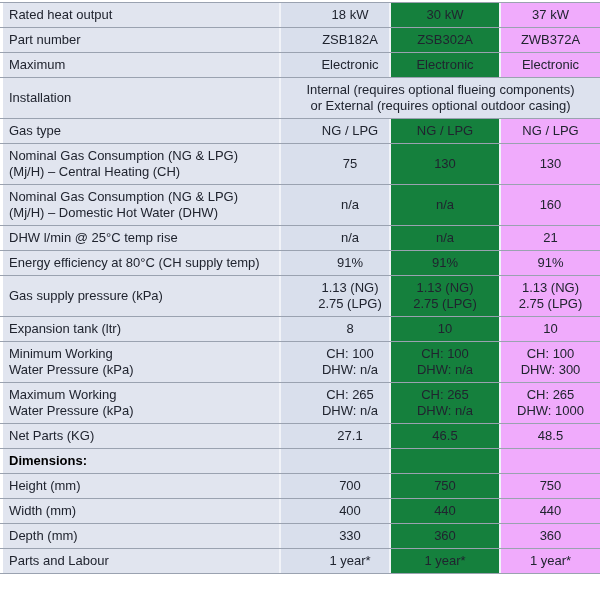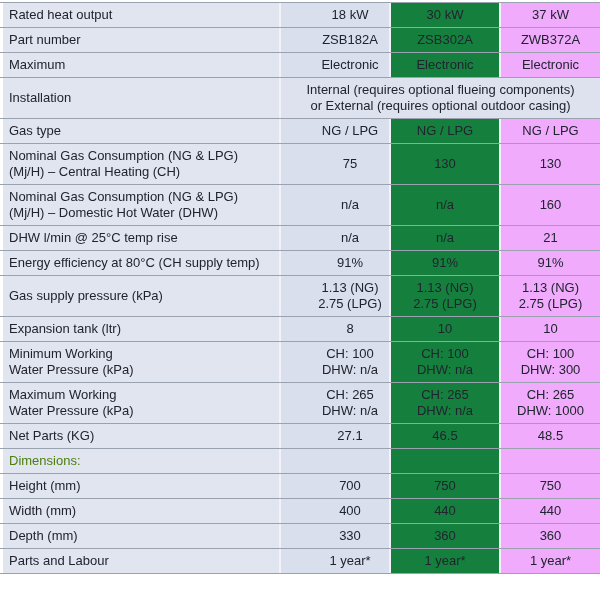--- a/index.html
+++ b/index.html
@@ -46,21 +46,21 @@
   .col-1 { width: 110px; background: #d9dfec; padding-left: 36px; }
   .col-2 { width: 110px; background: #15803d; }
   .col-3 { width: 101px; background: #f0abfc; }
   .span-cell {
     width: 321px;
     background: #dde2ee;
     justify-content: center;
     text-align: center;
     border-left: 2px solid #f1f3f8;
   }
-  .section .label-cell { font-weight: normal; color: #4d7c0f; }
+  .section .label-cell { font-weight: bold; color: #000000; }
 </style>
 </head>
 <body>
 
 <div id="spec-table">
     <div class="row">
       <div class="cell label-cell">Rated heat output</div>
       <div class="cell val-cell col-1">18 kW</div>
       <div class="cell val-cell col-2">30 kW</div>
       <div class="cell val-cell col-3">37 kW</div>

